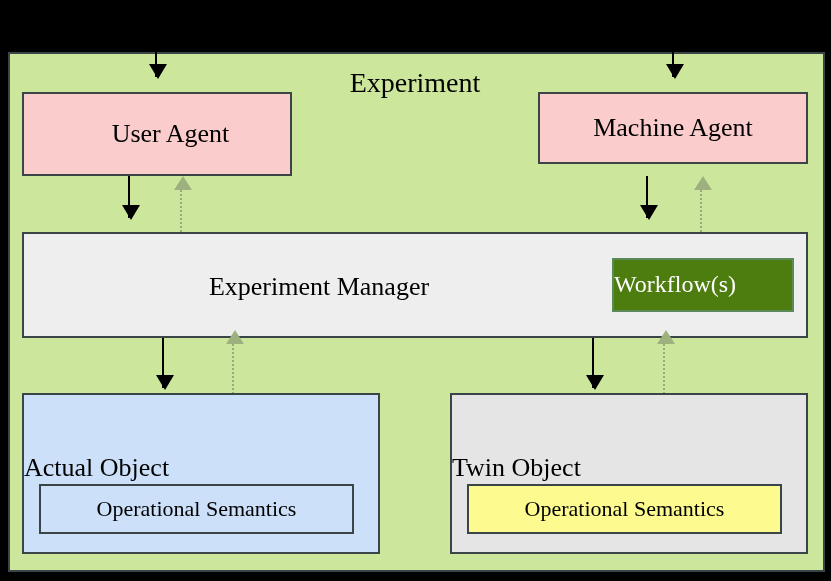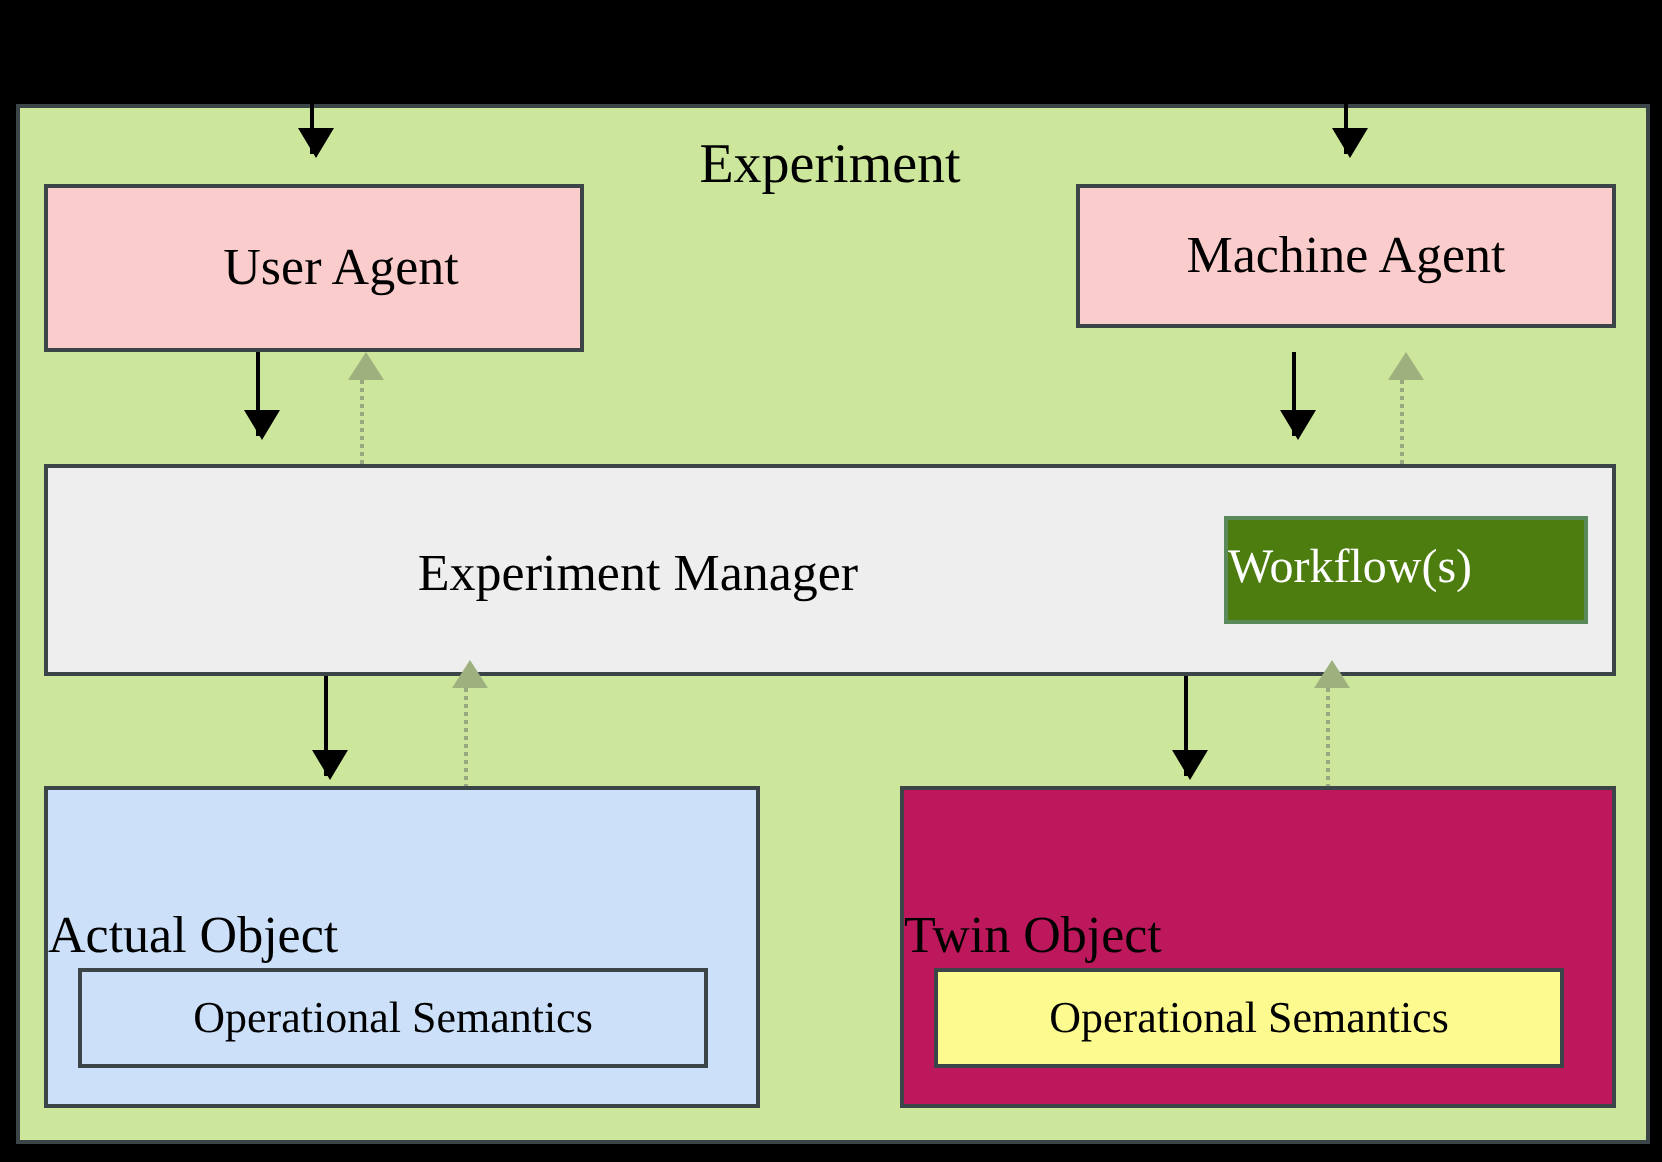--- a/index.html
+++ b/index.html
@@ -110,21 +110,21 @@
     height: 161px;
     background: #cce0f9;
     border: 2px solid #3b4446;
     display: block;
   }
   #twin-object-box {
     left: 450px;
     top: 393px;
     width: 358px;
     height: 161px;
-    background: #be185d;
+    background: #e5e5e5;
     border: 2px solid #3b4446;
     display: block;
     padding-left: 43px;
   }
   .object-title {
     position: absolute;
     left: 0;
     top: 26px;
     width: 100%;
     text-align: left;

